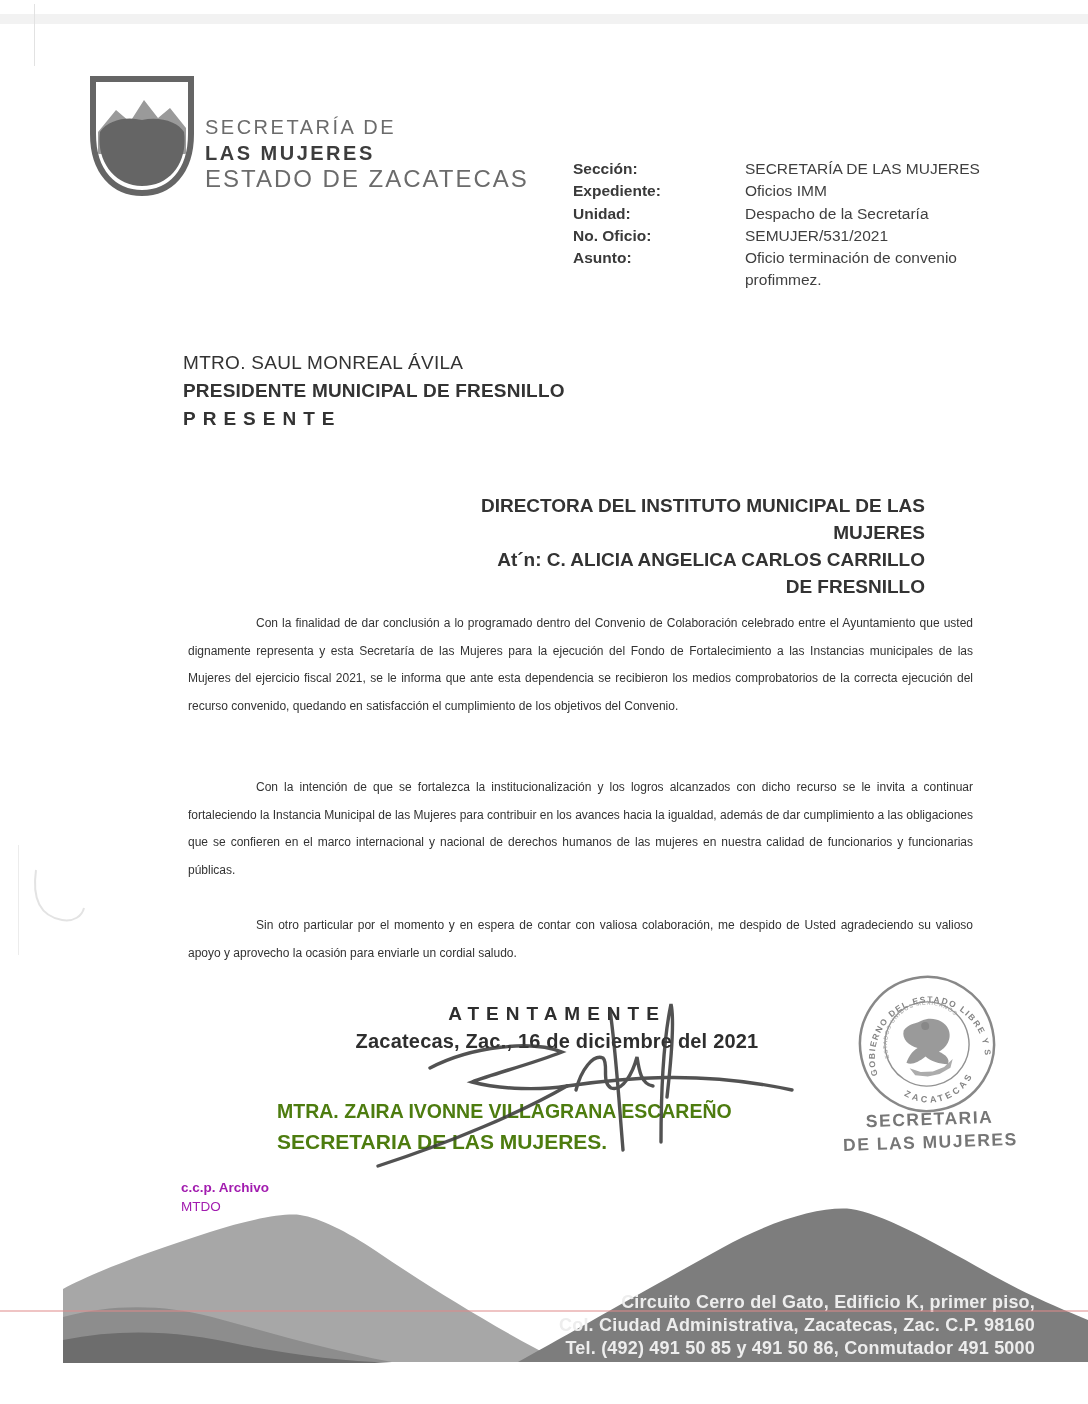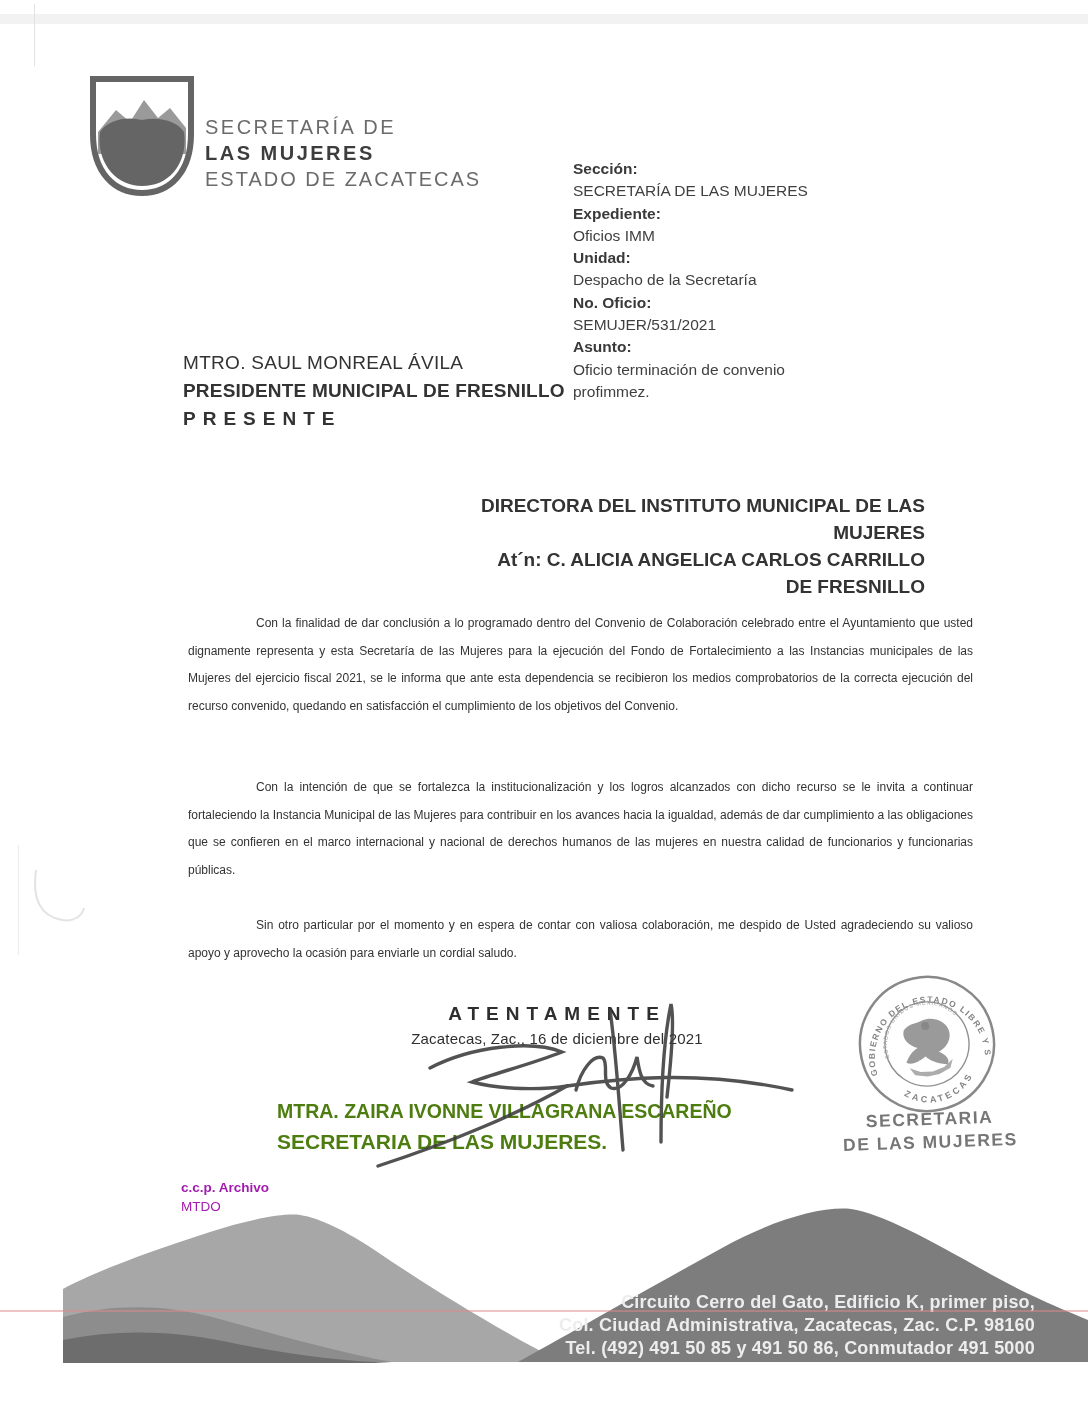--- a/index.html
+++ b/index.html
@@ -11,42 +11,42 @@
   
   .scan-band{left:0;top:14px;width:1088px;height:10px;background:#efefef;opacity:.8;}
   .scan-vline{left:34px;top:4px;width:1px;height:62px;background:#e2e2e2;}
   .scan-vline2{left:18px;top:845px;width:1px;height:110px;background:#ececec;}
   .scan-pinkline{left:0;top:1310px;width:1088px;height:2px;background:rgba(223,138,138,.5);z-index:6;}
   
   .logo-svg{left:86px;top:74px;}
   .logo-text{left:205px;top:86px;line-height:26px;margin-top:28px;}
   .logo-line1{font-size:20px;letter-spacing:2.5px;color:#6b6b6b;}
   .logo-line2{font-size:20px;letter-spacing:2.5px;color:#3d3d3d;font-weight:bold;}
-  .logo-line3{font-size:20px;letter-spacing:2px;color:#6b6b6b;}
+  .logo-line3{font-size:24px;letter-spacing:2px;color:#6b6b6b;}
   
   .meta{left:573px;top:158px;width:420px;font-size:15.5px;}
-  .meta-row{display:flex;align-items:flex-start;line-height:22.3px;flex-direction:column;}
+  .meta-row{display:flex;align-items:flex-start;line-height:22.3px;}
   .meta-label{width:172px;font-weight:bold;color:#3a3a3a;flex-shrink:0;}
   .meta-value{width:235px;color:#3f3f3f;}
   
   .recipient{left:183px;top:349px;font-size:19px;line-height:28px;color:#333;}
   .recipient .r1{font-weight:normal;letter-spacing:.3px;}
   .recipient .r2{font-weight:bold;letter-spacing:.2px;}
   .recipient .r3{font-weight:bold;letter-spacing:7px;}
   
   .attention{left:400px;top:492px;width:525px;text-align:right;font-weight:bold;
     font-size:19px;line-height:27px;color:#333;}
   
   .para{left:172px;width:785px;font-size:12px;line-height:27.5px;text-align:justify;
     text-indent:68px;color:#333;margin:16px;}
   .p1{top:594px;} .p2{top:758px;} .p3{top:896px;}
   
   .closing{left:277px;top:992px;width:560px;text-align:center;color:#2e2e2e;}
   .atentamente{font-weight:bold;font-size:19px;letter-spacing:7px;margin-top:11px;}
-  .closing-date{font-weight:normal;font-size:15px;margin-top:5px;letter-spacing:.2px;}
+  .closing-date{font-weight:bold;font-size:20px;margin-top:5px;letter-spacing:.2px;}
   .signer{left:277px;top:1100px;width:560px;text-align:left;color:#4d7c0f;z-index:3;}
   .signer-name{font-weight:bold;font-size:19.5px;}
   .signer-title{font-weight:bold;font-size:21px;margin-top:7px;}
   .signature-svg{left:360px;top:1000px;z-index:4;}
   
   .seal-svg{left:845px;top:972px;z-index:2;}
   .seal-caption{left:840px;top:1108px;width:180px;text-align:center;color:#5f5f5f;
     font-weight:bold;font-size:17.5px;line-height:23px;letter-spacing:1.5px;
     transform:rotate(-2deg);opacity:.85;}
   

